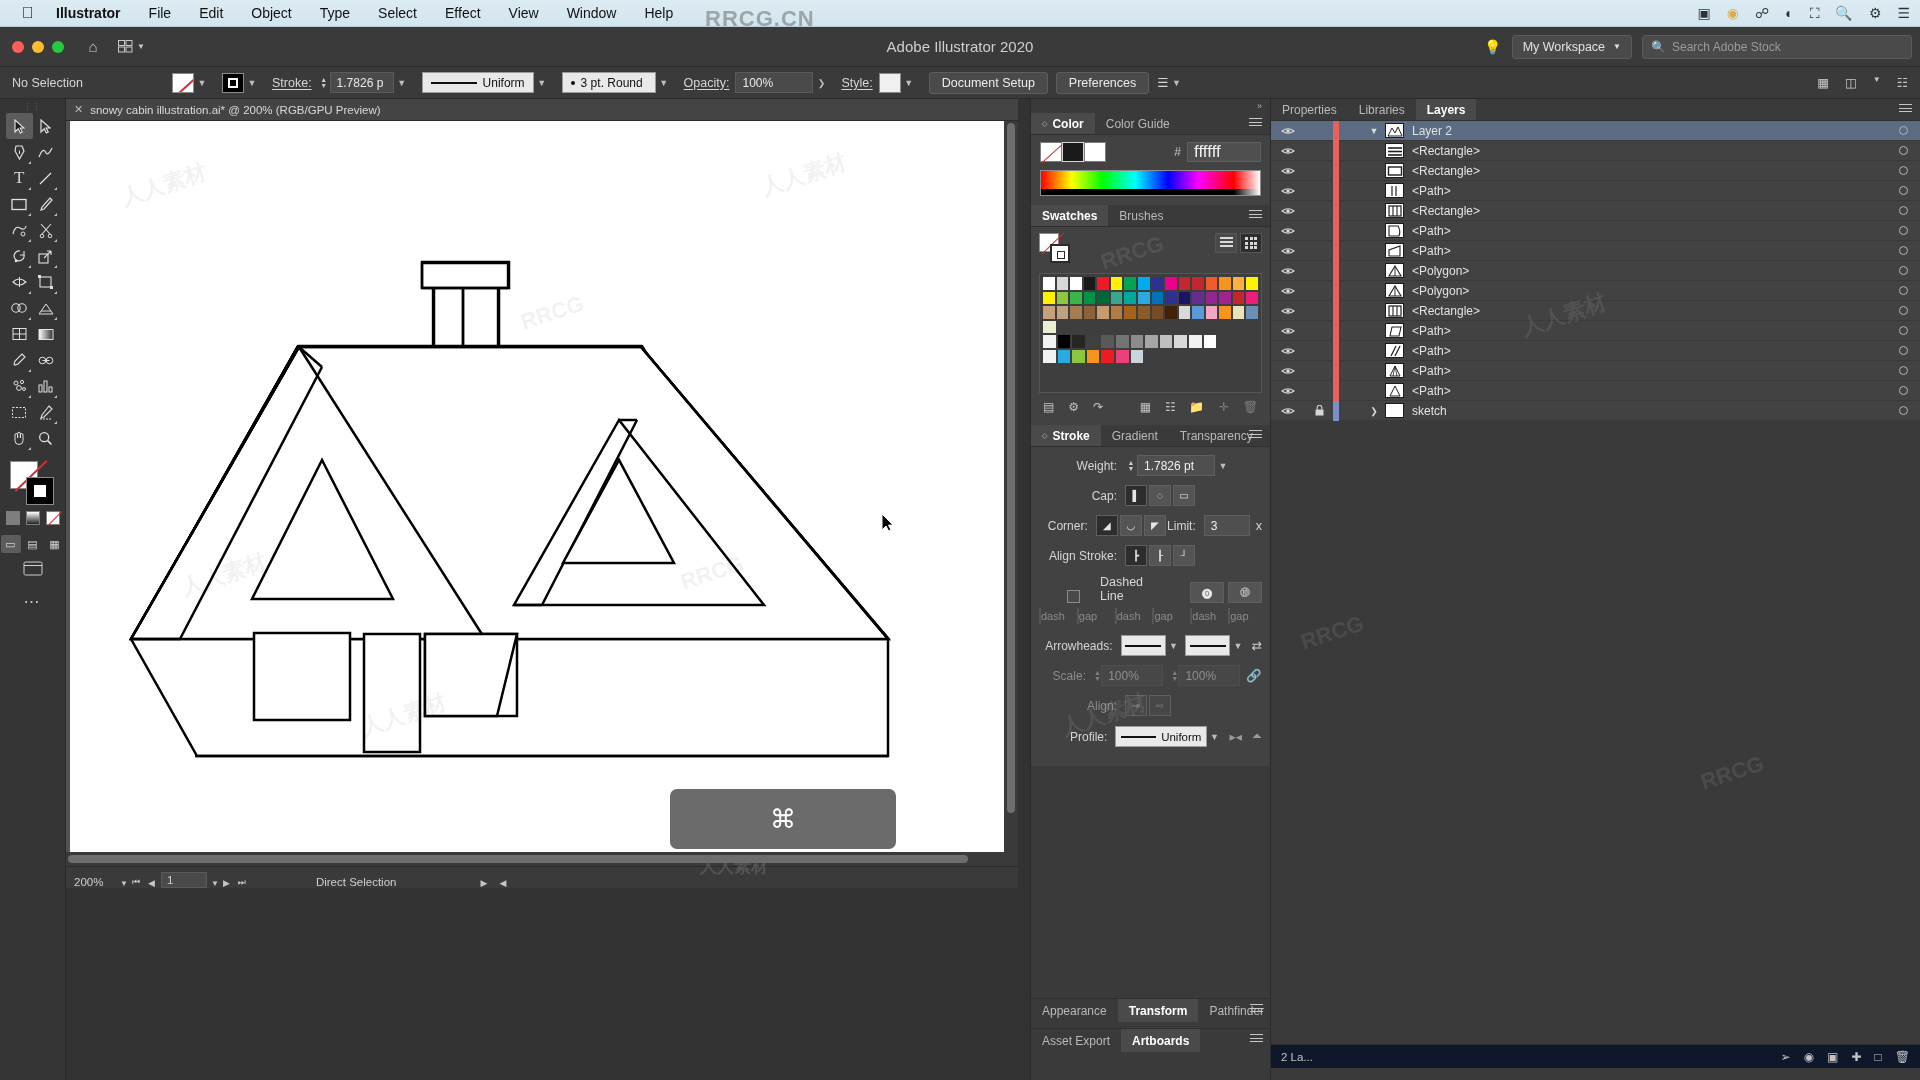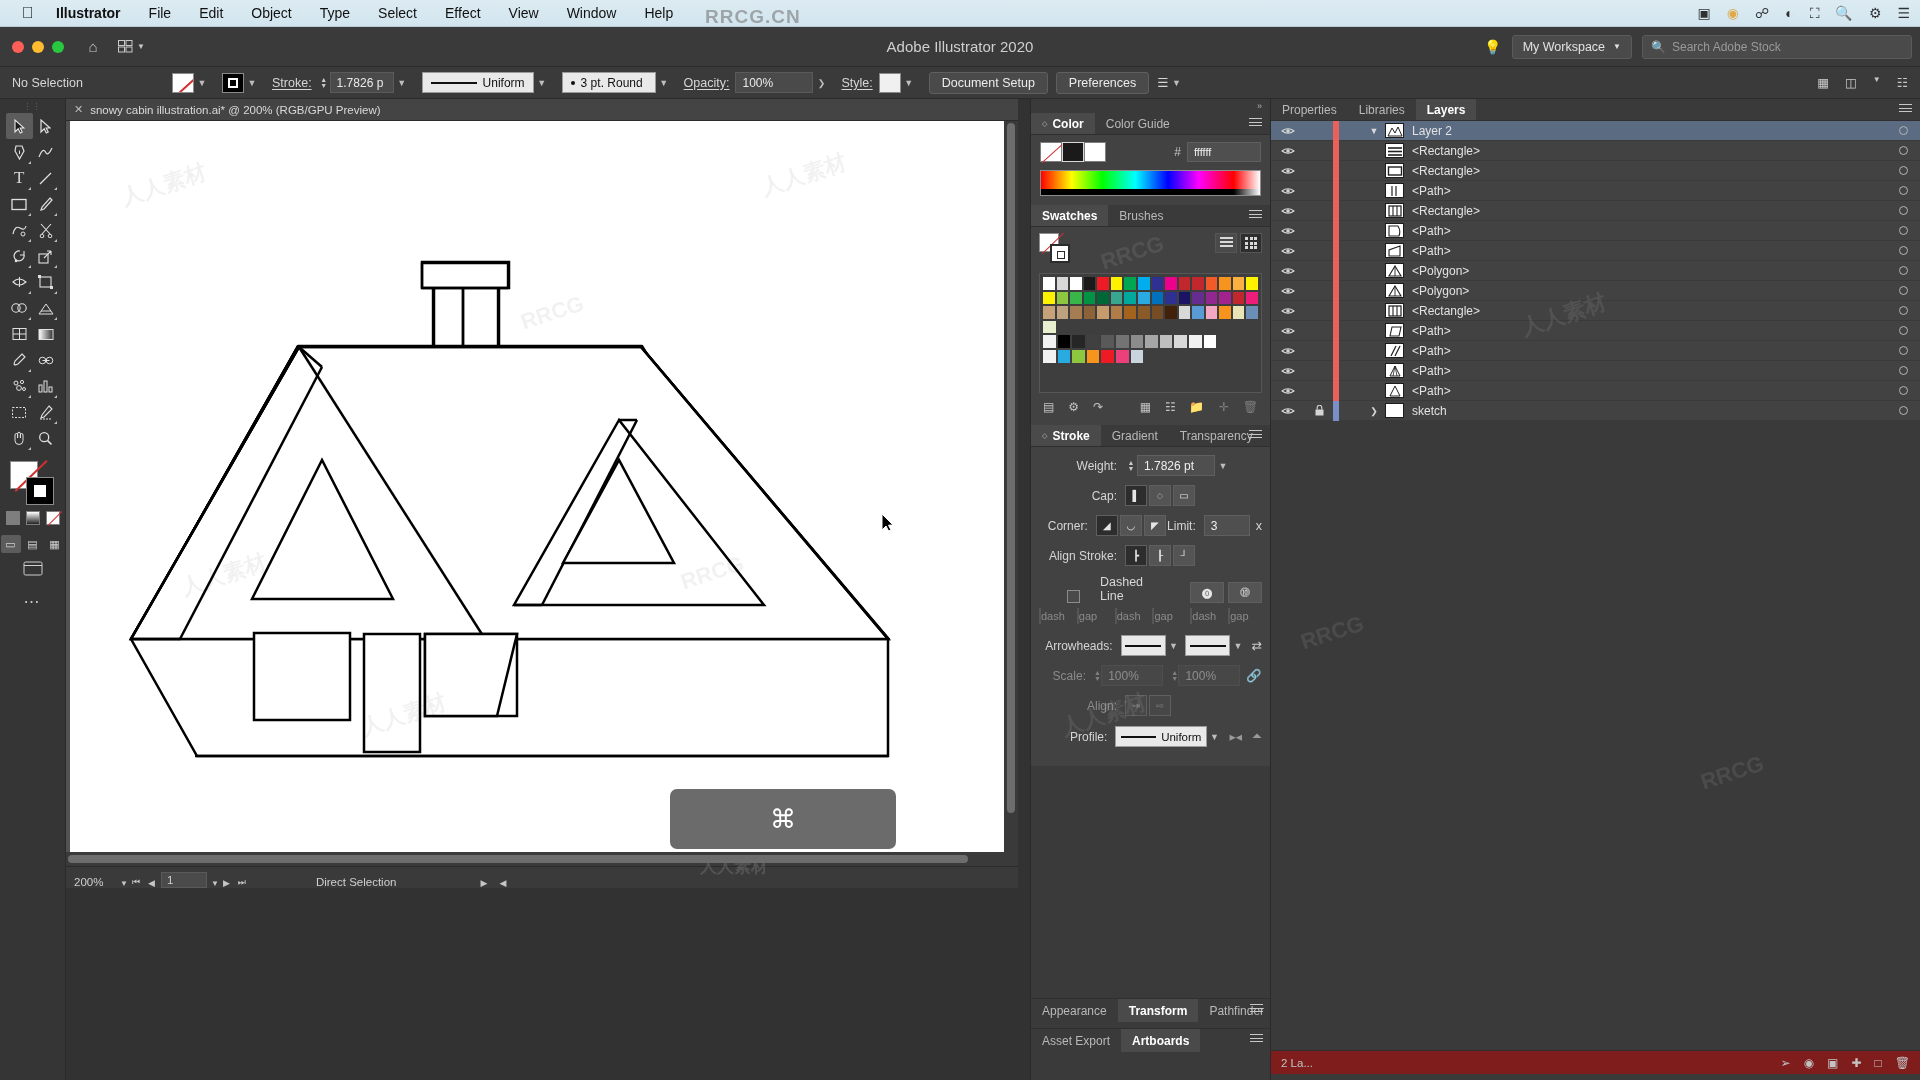--- a/index.html
+++ b/index.html
@@ -181,21 +181,21 @@
   .colorbody{ background:#424242; padding:7px 9px 9px; }
   .color-row{ display:flex; align-items:center; justify-content:space-between;}
   .cr-swatches{ display:flex; }
   .cr-sw{ width:22px;height:20px;border:1px solid #7d7d7d; position:relative;}
   .cr-none{ background:#fff;}
   .cr-none::after{content:'';position:absolute;left:-3px;top:50%;width:31px;height:1.4px;background:#d03030;transform:rotate(-42deg);}
   .cr-black{ background:#1a1a1a; border-color:#d8d8d8;}
   .cr-white{ background:#fff;}
   .hexwrap{ display:flex; align-items:center; gap:6px;}
   .hexwrap .h{ color:#c5c5c5; font-size:12px;}
-  .hexfield{ background:#4f4f4f; border:1px solid #5f5f5f; height:20px; width:74px; display:flex;align-items:center;padding-left:6px; color:#efefef; font-size:11px;}
+  .hexfield{ background:#4f4f4f; border:1px solid #5f5f5f; height:20px; width:74px; display:flex;align-items:center;padding-left:6px; color:#efefef; font-size:17px;}
   .spectrum{
     margin-top:8px; height:26px; border:1px solid #8d8d8d;
     background:linear-gradient(90deg,
       #ff0000 0%, #ffff00 14%, #00ff00 28%, #00ffff 43%, #0000ff 58%, #ff00ff 72%, #ff0000 88%, #ffffff 100%);
     position:relative;
   }
   .spectrum::after{ content:''; position:absolute; left:0;right:0;bottom:0;height:6px;
      background:linear-gradient(90deg,#000,#000 88%, #fff 100%);}
 
   .swbody{ background:#424242; padding:6px 8px 8px; }
@@ -253,31 +253,31 @@
   .lc-eye{ width:34px; display:flex;align-items:center;justify-content:center;}
   .lc-lock{ width:28px; display:flex;align-items:center;justify-content:center;}
   .lc-color{ width:6px; height:20px; background:#e8615a;}
   .lc-gap{ width:24px;}
   .lc-arrow{ width:22px; display:flex;align-items:center;justify-content:center; color:#d8d8d8; font-size:9px;}
   .thumb-box{ width:19px;height:15px; background:#fff; border:1.5px solid #1d1d1d; margin-right:8px; position:relative; overflow:hidden;}
   .lc-name{ flex:1; }
   .lc-target{ width:34px; display:flex;align-items:center;justify-content:center;}
   .tgt{ width:9px;height:9px;border:1.4px solid #b4b4b4;border-radius:50%;}
   .layers-footer{
-    position:absolute; left:0; right:0; bottom:6px; height:24px; background:#7f1d1d;
+    position:absolute; left:0; right:0; bottom:12px; height:24px; background:#0f172a;
     display:flex; align-items:center; color:#c3c3c3; font-size:11.5px; border-top:1px solid #2f2f2f;
   }
   .lf-label{ padding-left:10px; width:80px;}
   .lf-icons{ margin-left:auto; display:flex; gap:13px; padding-right:10px; font-size:12px;}
 
   
   .wm{ position:absolute; inset:0; pointer-events:none; overflow:hidden; z-index:50;}
   .wm b{ position:absolute; color:rgba(255,255,255,.085); font-size:22px; font-weight:bold; transform:rotate(-18deg); white-space:nowrap;}
   .wm .dark{ color:rgba(0,0,0,.055); }
-  .wmbrand{ position:absolute; left:705px; top:6px; color:rgba(120,120,120,.6); font-size:19px; font-weight:bold; letter-spacing:1px;}
+  .wmbrand{ position:absolute; left:705px; top:6px; color:rgba(120,120,120,.6); font-size:22px; font-weight:bold; letter-spacing:1px;}
   .wmfoot{ position:absolute; left:700px; top:855px; color:rgba(110,110,110,.5); font-size:17px; font-weight:bold;}
 </style>
 </head>
 <body>
 
 <div class="app">
 
   <div class="macbar">
     <span class="apple"></span>
     <span class="mi app-name">Illustrator</span>

